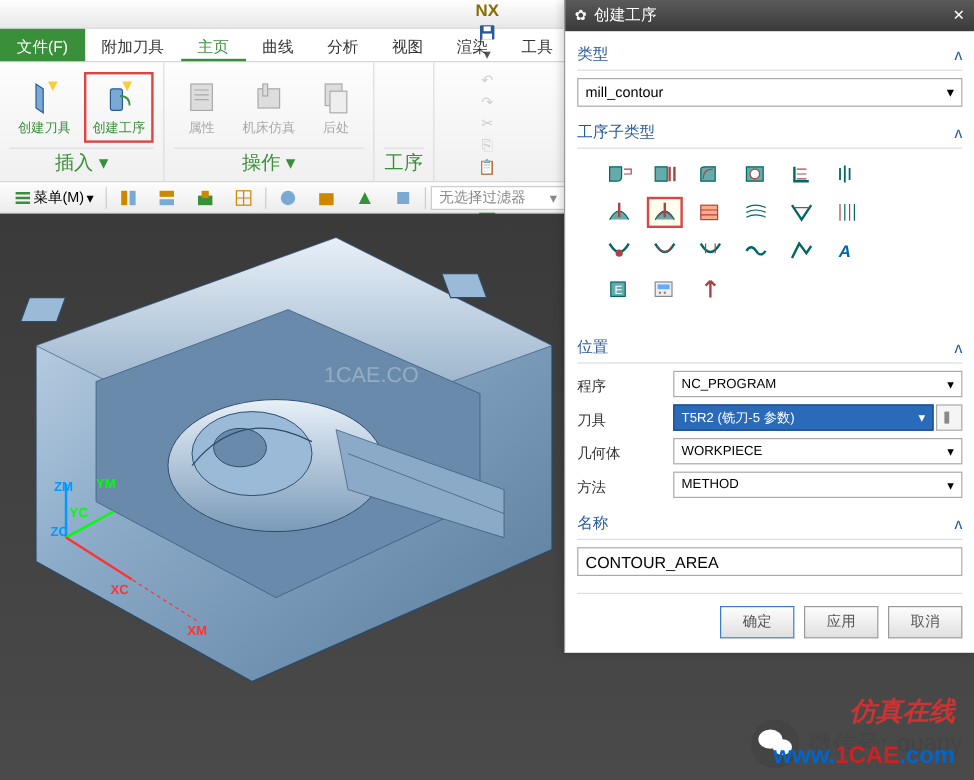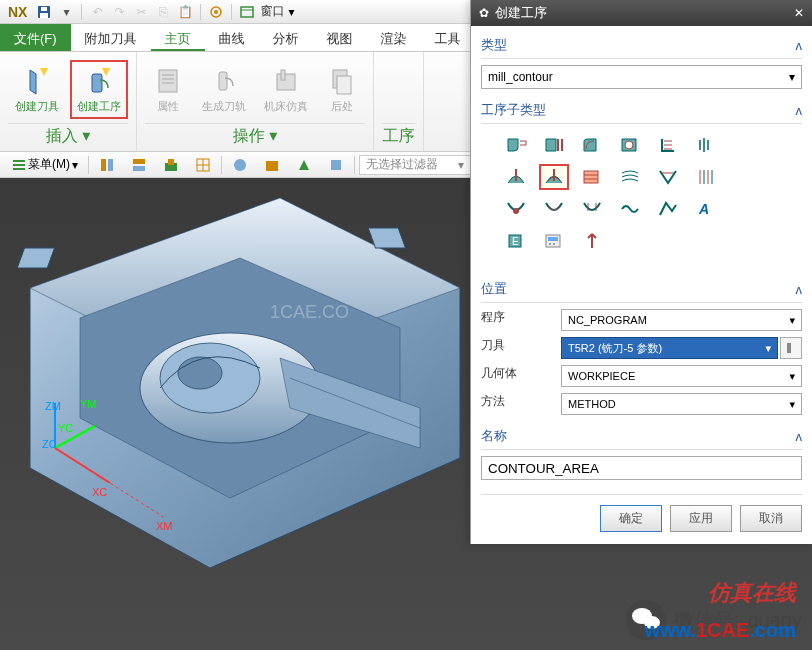--- a/index.html
+++ b/index.html
@@ -1,19 +1,19 @@
 <!DOCTYPE html>
 <html><head>
 <meta charset="utf-8">
 <style>
   * { box-sizing: border-box; margin: 0; padding: 0; font-family: "Microsoft YaHei", Arial, sans-serif; }
   body { width: 812px; height: 650px; background: #fff; overflow: hidden; position: relative; font-size: 12px; }
   
   
-  .titlebar { height: 24px; background: linear-gradient(#fefefe,#e8e8e8); display: flex; align-items: center; padding: 0 4px; gap: 4px; border-bottom: 1px solid #ccc; }
+  .titlebar { height: 24px; background: linear-gradient(#fefefe,#e8e8e8); display: flex; align-items: center; padding: 0 4px; gap: 4px; border-bottom: 1px solid #ccc; flex-direction: column; }
   .nx-logo { font-weight: bold; color: #8a6d00; font-size: 14px; padding: 0 4px; }
   .tb-btn { width: 18px; height: 18px; display: flex; align-items: center; justify-content: center; color: #555; }
   .tb-sep { width: 1px; height: 16px; background: #ccc; margin: 0 2px; }
   
   
   .menubar { height: 28px; background: #fff; display: flex; border-bottom: 1px solid #ccc; }
   .menu-item { padding: 6px 14px; color: #333; font-size: 13px; }
   .menu-item.file { background: #3a8f3a; color: #fff; }
   .menu-item.active { border-bottom: 2px solid #3a8f3a; color: #3a8f3a; }
   
@@ -29,21 +29,21 @@
   
   
   .toolbar2 { height: 26px; background: linear-gradient(#fdfdfd,#ececec); display: flex; align-items: center; padding: 0 6px; gap: 4px; border-bottom: 1px solid #ccc; }
   .tb2-btn { padding: 2px 6px; display: flex; align-items: center; gap: 2px; }
   .tb2-sep { width: 1px; height: 18px; background: #ccc; }
   .tb2-combo { height: 20px; border: 1px solid #ccc; padding: 0 6px; display: flex; align-items: center; background: #fff; color: #888; gap: 20px; }
   
   
   .viewport { position: absolute; left: 0; top: 178px; width: 812px; height: 472px; background: linear-gradient(#3a3a3a 0%, #4a4a4a 100%); overflow: hidden; }
   .part-img { position: absolute; left: 0; top: 0; width: 470px; height: 400px; }
-  .axis-label { position: absolute; font-size: 11px; font-weight: normal; }
+  .axis-label { position: absolute; font-size: 11px; font-weight: bold; }
   .ym { color: #0f0; left: 80px; top: 220px; }
   .zm { color: #09f; left: 45px; top: 222px; }
   .yc { color: #0f0; left: 58px; top: 244px; }
   .zc { color: #09f; left: 42px; top: 260px; }
   .xc { color: #f33; left: 92px; top: 308px; }
   .xm { color: #f33; left: 156px; top: 342px; }
   
   
   .dialog { position: absolute; right: 0; top: 0; width: 342px; background: #fff; border-left: 1px solid #999; box-shadow: -2px 0 8px rgba(0,0,0,0.2); }
   .dlg-title { height: 26px; background: linear-gradient(#5a5a5a,#3a3a3a); color: #fff; display: flex; align-items: center; padding: 0 8px; gap: 6px; }
@@ -51,21 +51,21 @@
   .dlg-close { color: #fff; }
   .dlg-body { padding: 6px 10px; }
   .dlg-section { margin-bottom: 8px; }
   .dlg-section-hdr { display: flex; align-items: center; justify-content: space-between; color: #2a5a9a; font-size: 13px; padding: 4px 0; border-bottom: 1px solid #ddd; }
   .dlg-collapse { color: #2a5a9a; }
   .dlg-combo { width: 100%; height: 24px; border: 1px solid #aaa; background: #fff; padding: 0 6px; display: flex; align-items: center; justify-content: space-between; margin: 6px 0; }
   .subtype-grid { padding: 8px 20px; }
   .subtype-row { display: flex; gap: 8px; margin-bottom: 6px; }
   .subtype-icon { width: 30px; height: 26px; border: 1px solid transparent; display: flex; align-items: center; justify-content: center; }
   .subtype-icon.selected { border: 2px solid #d44; background: #ffe; }
-  .loc-row { display: flex; align-items: flex-start; margin: 6px 0; }
+  .loc-row { display: flex; align-items: flex-end; margin: 6px 0; }
   .loc-label { width: 80px; color: #333; }
   .loc-combo { flex: 1; height: 22px; border: 1px solid #aaa; background: #fff; padding: 0 6px; display: flex; align-items: center; justify-content: space-between; font-size: 11px; }
   .loc-combo.blue { background: #2a6ab8; color: #fff; border-color: #1a4a88; }
   .loc-extra { width: 22px; height: 22px; border: 1px solid #aaa; margin-left: 2px; display: flex; align-items: center; justify-content: center; background: #f5f5f5; }
   .name-input { width: 100%; height: 24px; border: 1px solid #aaa; padding: 0 6px; margin: 6px 0; }
   .dlg-buttons { display: flex; justify-content: flex-end; gap: 8px; padding: 10px 0 6px; border-top: 1px solid #ddd; margin-top: 6px; }
   .dlg-btn { padding: 4px 18px; background: linear-gradient(#fdfdfd,#e0e0e0); border: 1px solid #999; color: #555; font-size: 12px; }
   .dlg-btn.primary { border-color: #3a7aca; }
   
   
@@ -157,29 +157,20 @@
       <div class="ribbon-btn disabled">
         <div class="ribbon-icon">
             <svg width="30" height="30">
               <rect x="6" y="4" width="18" height="22" fill="#ddd" stroke="#aaa"></rect>
               <line x1="9" y1="9" x2="21" y2="9" stroke="#aaa"></line>
               <line x1="9" y1="13" x2="21" y2="13" stroke="#aaa"></line>
               <line x1="9" y1="17" x2="21" y2="17" stroke="#aaa"></line>
             </svg>
           </div>
         <span>属性</span>
-      </div>
-      <div class="ribbon-btn disabled">
-        <div class="ribbon-icon">
-            <svg width="30" height="30">
-              <rect x="10" y="6" width="8" height="18" fill="#ddd" stroke="#aaa" rx="2"></rect>
-              <path d="M16 12 Q24 12 24 20" fill="none" stroke="#aaa" stroke-width="1.5"></path>
-            </svg>
-          </div>
-        <span>生成刀轨</span>
       </div>
       <div class="ribbon-btn disabled">
         <div class="ribbon-icon">
             <svg width="30" height="30">
               <rect x="6" y="8" width="18" height="16" fill="#ddd" stroke="#aaa"></rect>
               <rect x="10" y="4" width="4" height="10" fill="#ddd" stroke="#aaa"></rect>
             </svg>
           </div>
         <span>机床仿真</span>
       </div>

